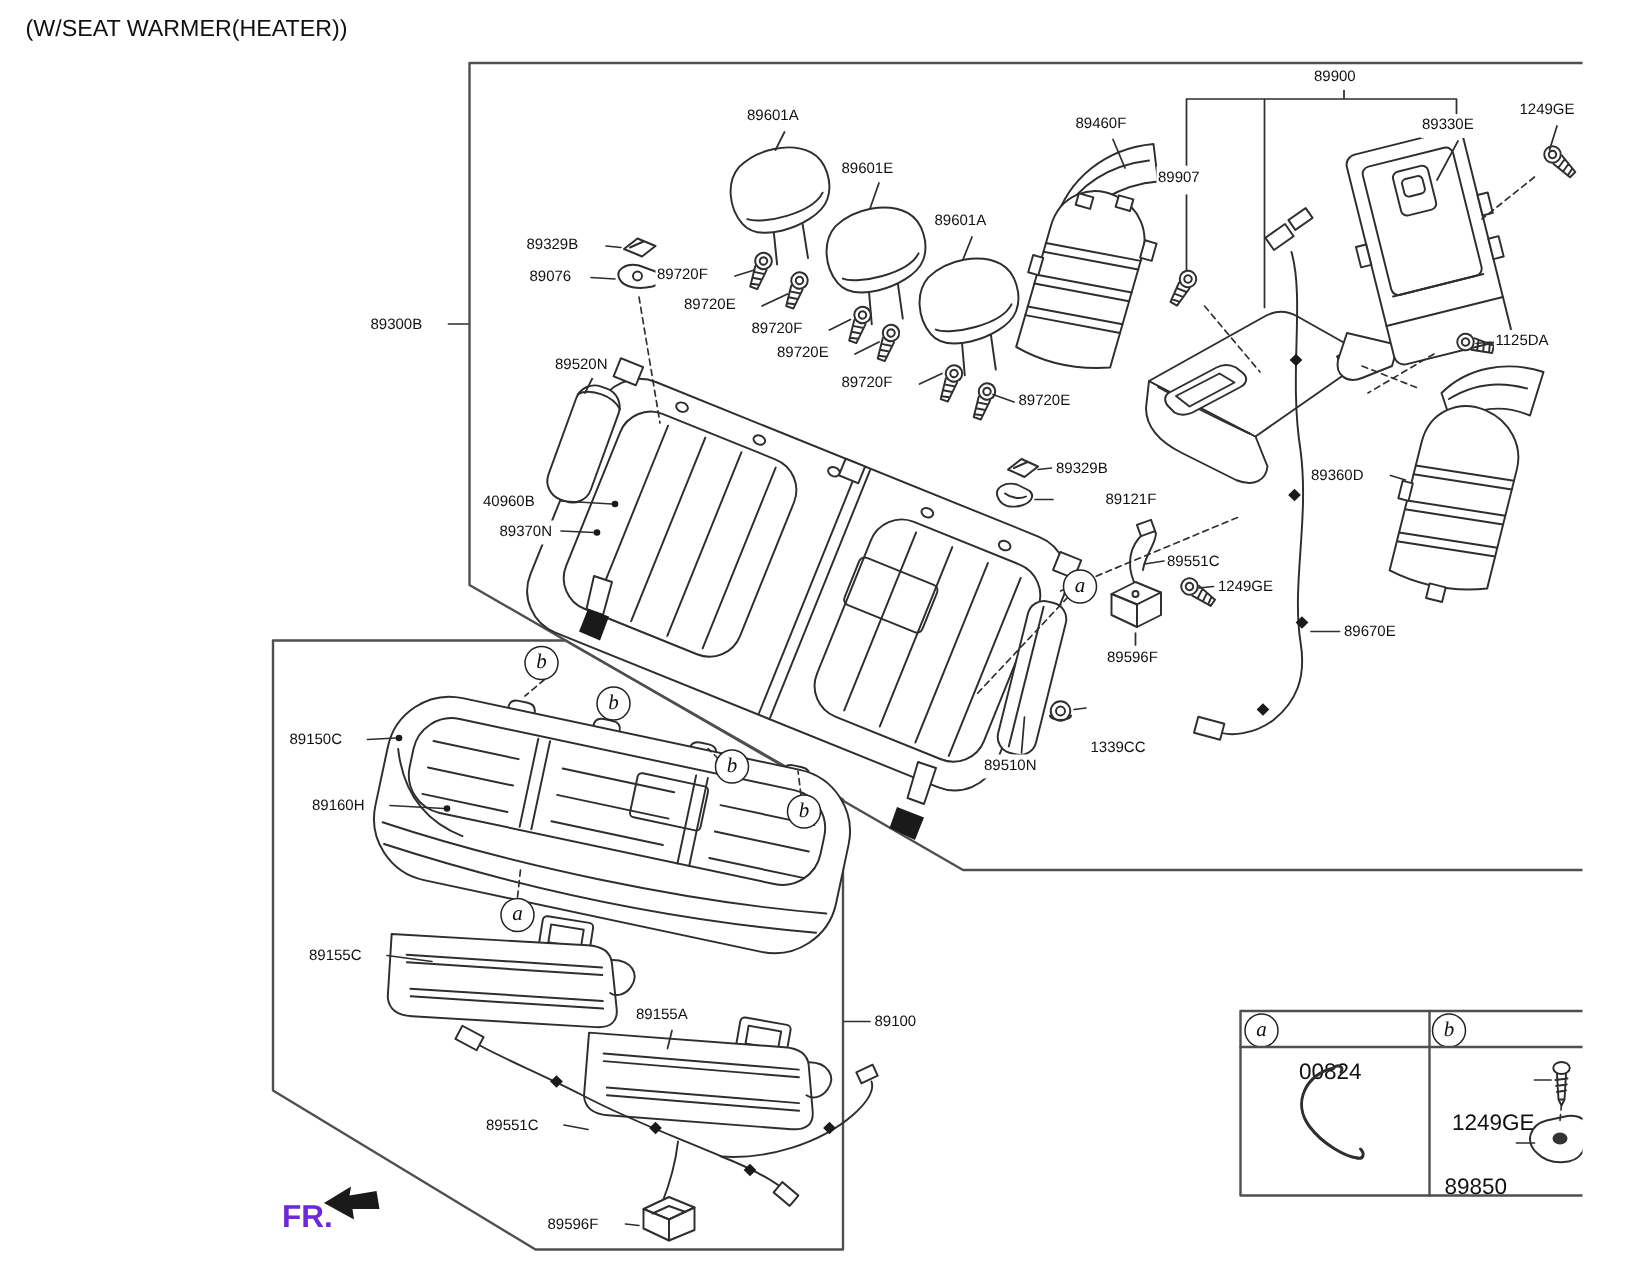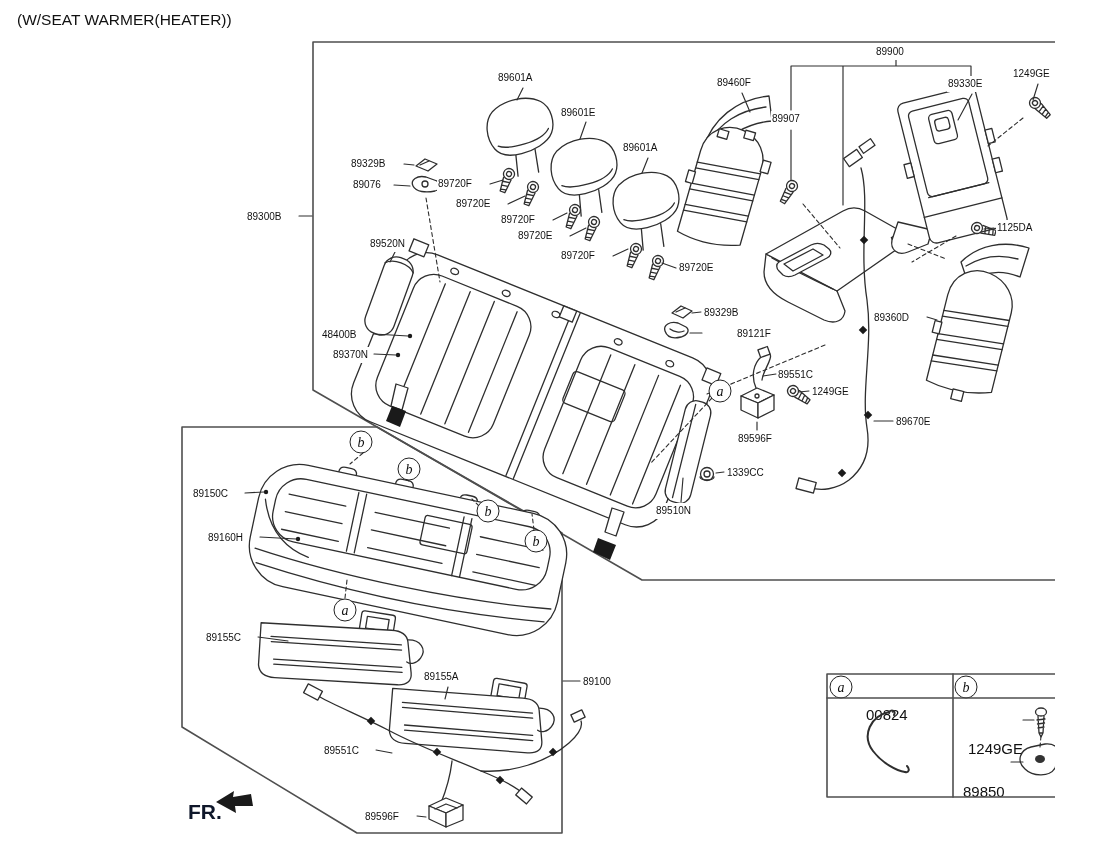--- a/index.html
+++ b/index.html
@@ -6,21 +6,21 @@
   #stage{position:relative;width:1055px;height:848px;background:#fff;overflow:hidden;
          font-family:"Liberation Sans", sans-serif;}
   #lineart{position:absolute;left:0;top:0;z-index:1;}
   .layer{position:absolute;left:0;top:0;width:1095px;height:848px;z-index:2;pointer-events:none;}
   .plabel{position:absolute;font-size:10px;line-height:16px;color:#111;white-space:nowrap;
           background:#fff;padding:0 1px;letter-spacing:0px;}
   .callout{position:absolute;width:21px;height:21px;border:1.4px solid #222;border-radius:50%;
            background:#fff;color:#111;font-family:"Liberation Serif",serif;font-style:italic;
            font-size:14px;line-height:21px;text-align:center;transform:translate(-50%,-50%);}
   .title-note{position:absolute;left:17px;top:11px;font-size:15.5px;color:#111;}
-  .fr{position:absolute;left:188px;top:800px;font-size:21px;font-weight:bold;color:#0f172a;}
+  .fr{position:absolute;left:188px;top:800px;font-size:21px;font-weight:bold;color:#6d28d9;}
   .legend-text{position:absolute;font-size:15px;color:#111;white-space:nowrap;background:#fff;margin-top:28px;}
   svg .w{fill:#fff;}
   svg .blk{fill:#1a1a1a;stroke:none;}
 </style>
 </head>
 <body>
 
 <div id="stage">
 
 <svg id="lineart" width="1095" height="848" viewBox="0 0 1095 848">
@@ -360,28 +360,28 @@
       <div class="plabel" style="left: 350px; top: 156px;">89329B</div>
       <div class="plabel" style="left: 352px; top: 177px;">89076</div>
       <div class="plabel" style="left: 437px; top: 176px;">89720F</div>
       <div class="plabel" style="left: 455px; top: 196px;">89720E</div>
       <div class="plabel" style="left: 500px; top: 212px;">89720F</div>
       <div class="plabel" style="left: 517px; top: 228px;">89720E</div>
       <div class="plabel" style="left: 560px; top: 248px;">89720F</div>
       <div class="plabel" style="left: 678px; top: 260px;">89720E</div>
       <div class="plabel" style="left: 369px; top: 236px;">89520N</div>
       <div class="plabel" style="left: 246px; top: 209px;">89300B</div>
-      <div class="plabel" style="left: 321px; top: 327px;">48400B</div>
+      <div class="plabel" style="left: 321px; top: 327px;">40960B</div>
       <div class="plabel" style="left: 332px; top: 347px;">89370N</div>
       <div class="plabel" style="left: 703px; top: 305px;">89329B</div>
       <div class="plabel" style="left: 736px; top: 326px;">89121F</div>
       <div class="plabel" style="left: 777px; top: 367px;">89551C</div>
       <div class="plabel" style="left: 811px; top: 384px;">1249GE</div>
       <div class="plabel" style="left: 737px; top: 431px;">89596F</div>
-      <div class="plabel" style="left: 726px; top: 465px;">1339CC</div>
+      <div class="plabel" style="left: 726px; top: 491px;">1339CC</div>
       <div class="plabel" style="left: 655px; top: 503px;">89510N</div>
       <div class="plabel" style="left: 873px; top: 310px;">89360D</div>
       <div class="plabel" style="left: 895px; top: 414px;">89670E</div>
       <div class="plabel" style="left: 192px; top: 486px;">89150C</div>
       <div class="plabel" style="left: 207px; top: 530px;">89160H</div>
       <div class="plabel" style="left: 205px; top: 630px;">89155C</div>
       <div class="plabel" style="left: 423px; top: 669px;">89155A</div>
       <div class="plabel" style="left: 323px; top: 743px;">89551C</div>
       <div class="plabel" style="left: 364px; top: 809px;">89596F</div>
       <div class="plabel" style="left: 582px; top: 674px;">89100</div>

